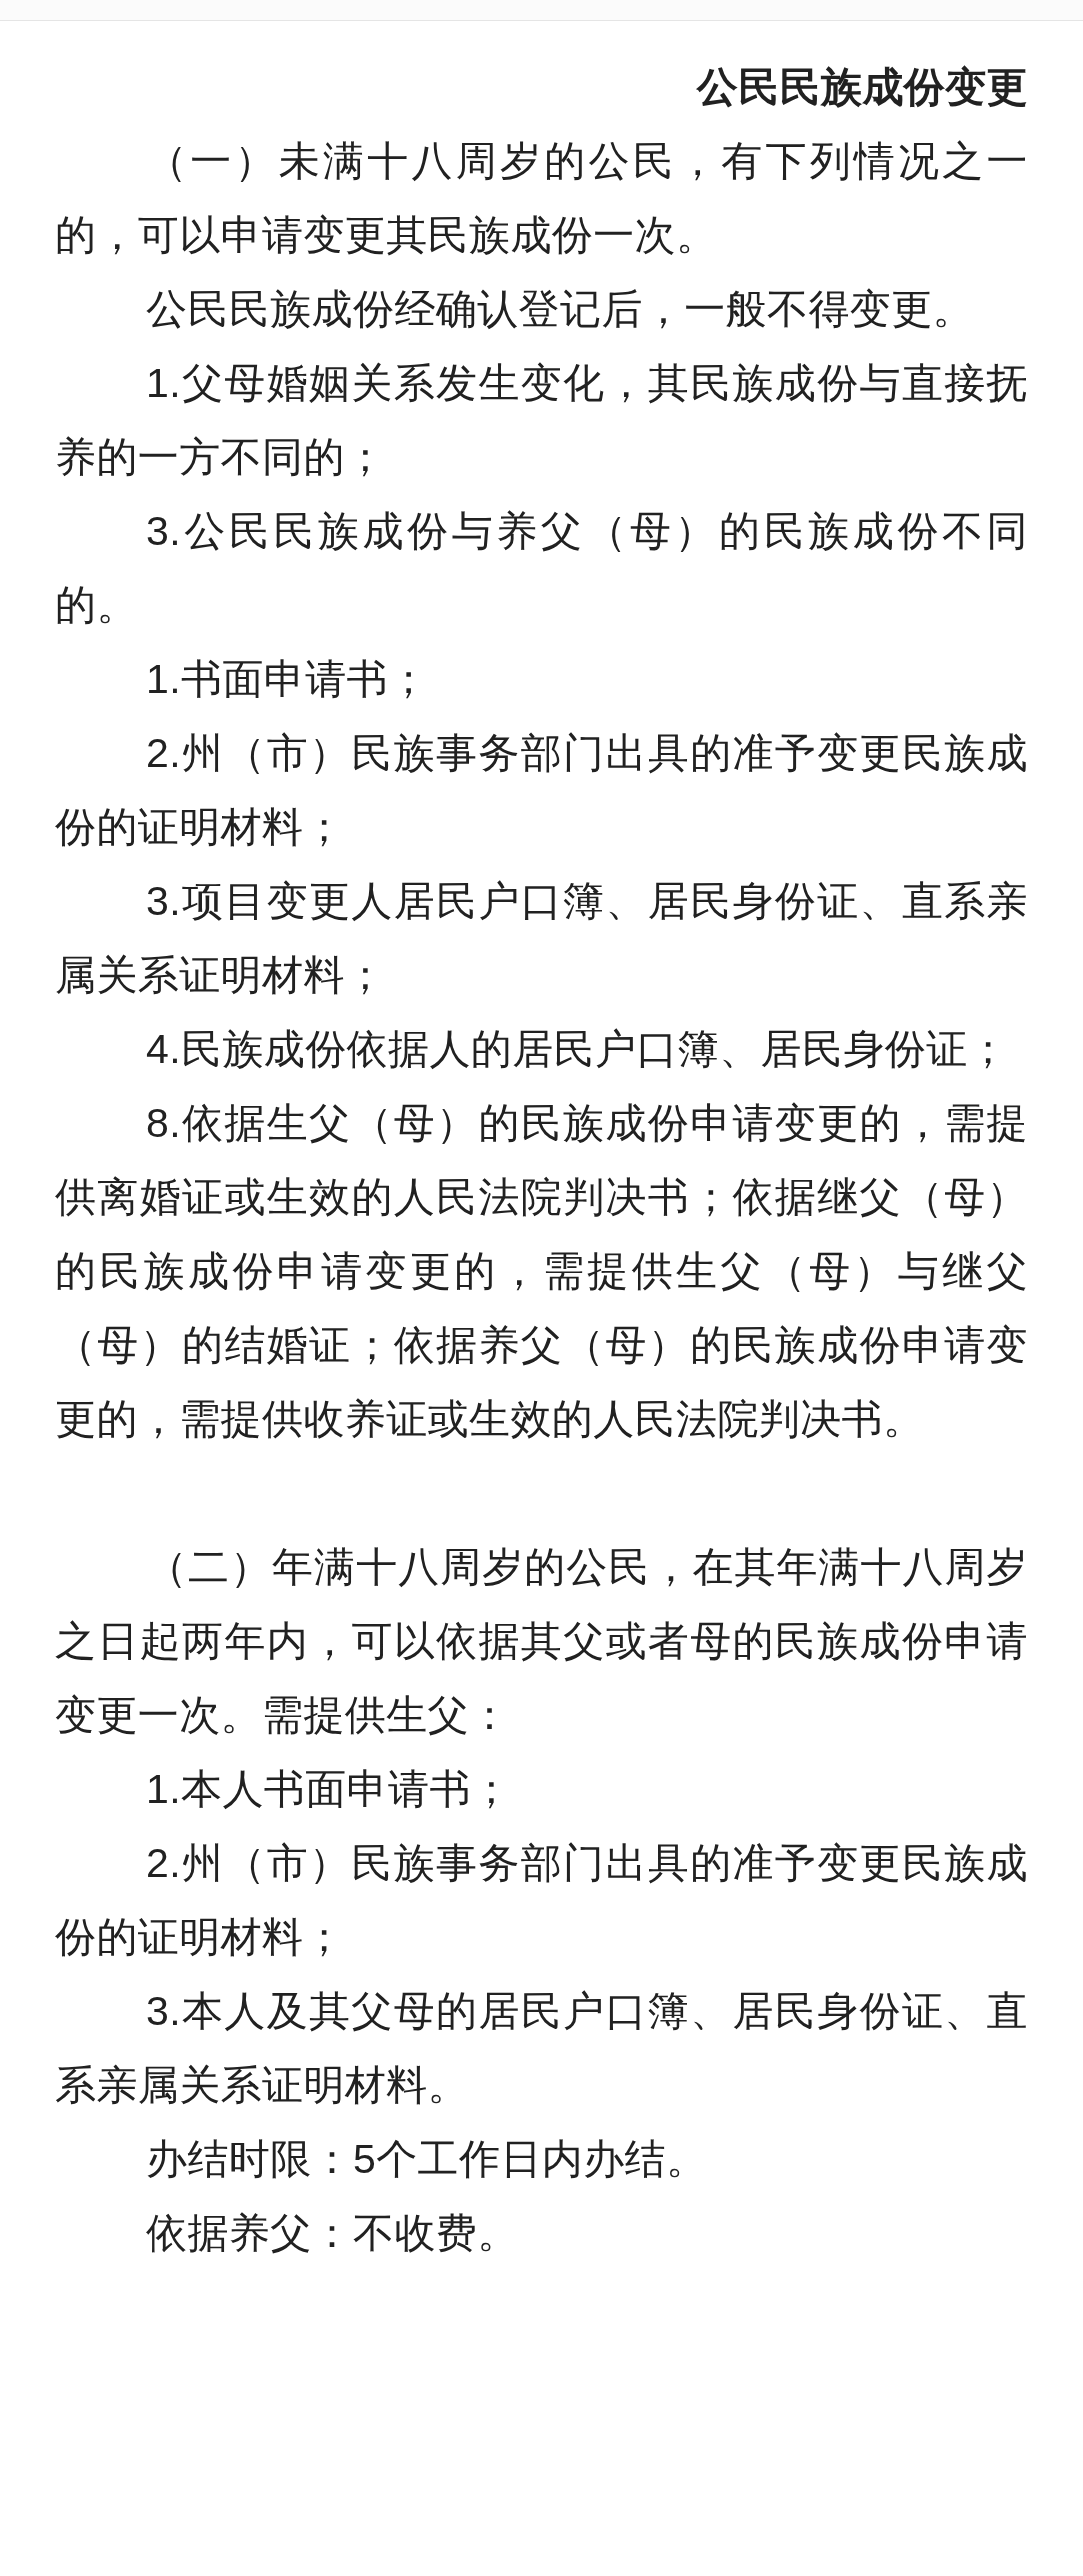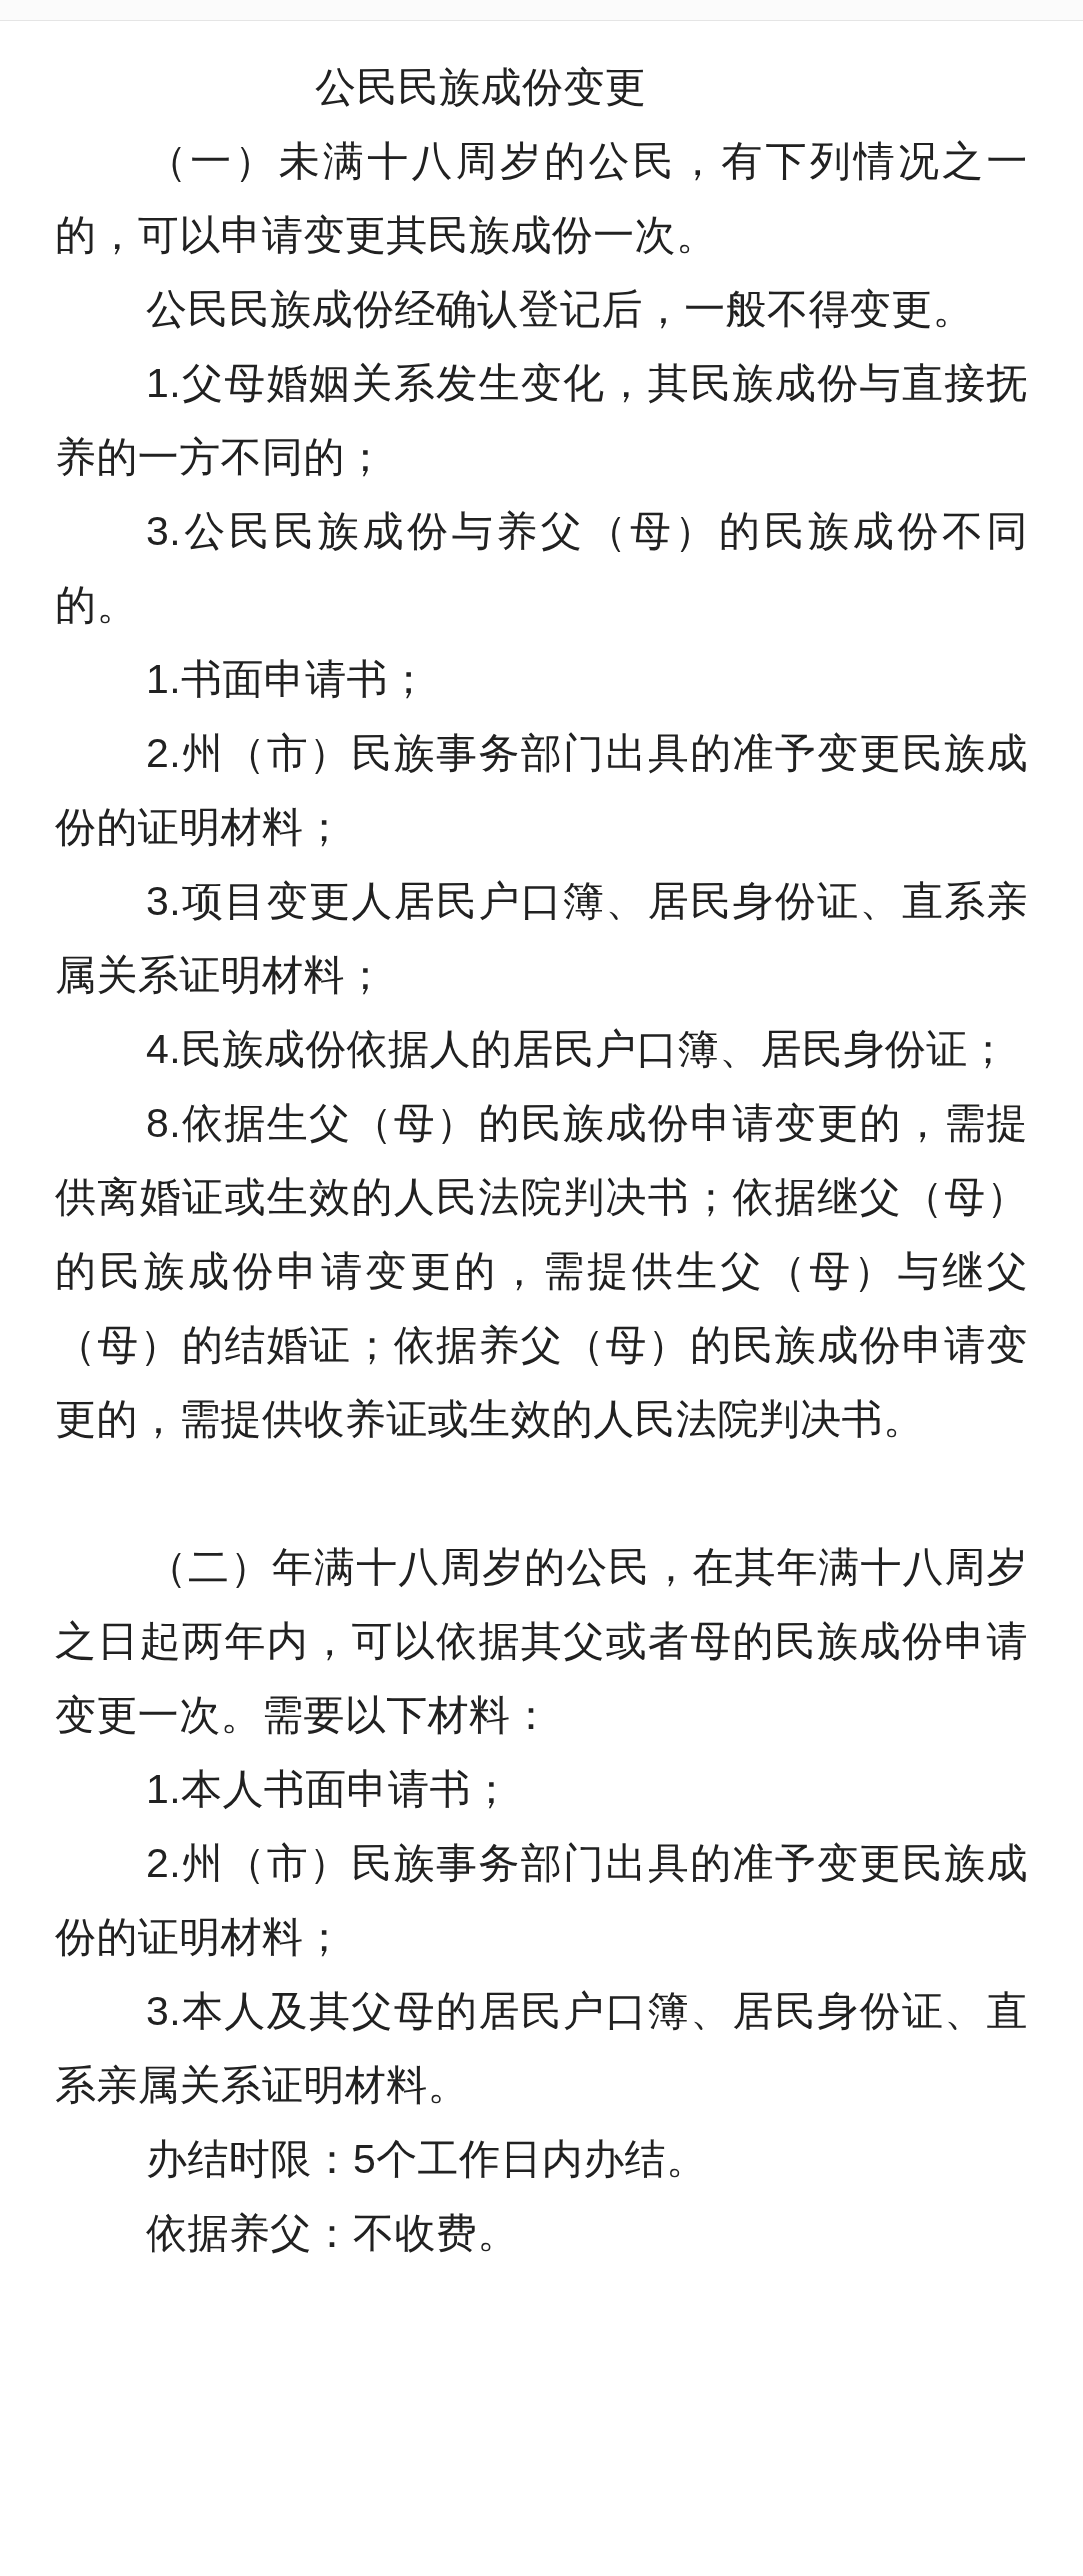--- a/index.html
+++ b/index.html
@@ -24,22 +24,22 @@
     font-size: 41px;
     line-height: 74px;
     text-align: justify;
     letter-spacing: 0.4px;
   }
   .doc p {
     margin: 0;
     text-indent: 91px;
   }
   .doc p.title {
-    font-weight: normal;
-    text-align: left;
+    font-weight: bold;
+    text-align: right;
     text-indent: 260px;
   }
   .doc p.gap-before {
     margin-top: 74px;
   }
 </style>
 </head>
 <body>
 
 <div class="top-strip"></div>
@@ -48,20 +48,20 @@
   <p class="title">公民民族成份变更</p>
   <p>（一）未满十八周岁的公民，有下列情况之一的，可以申请变更其民族成份一次。</p>
   <p>公民民族成份经确认登记后，一般不得变更。</p>
   <p>1.父母婚姻关系发生变化，其民族成份与直接抚养的一方不同的；</p>
   <p>3.公民民族成份与养父（母）的民族成份不同的。</p>
   <p>1.书面申请书；</p>
   <p>2.州（市）民族事务部门出具的准予变更民族成份的证明材料；</p>
   <p>3.项目变更人居民户口簿、居民身份证、直系亲属关系证明材料；</p>
   <p>4.民族成份依据人的居民户口簿、居民身份证；</p>
   <p>8.依据生父（母）的民族成份申请变更的，需提供离婚证或生效的人民法院判决书；依据继父（母）的民族成份申请变更的，需提供生父（母）与继父（母）的结婚证；依据养父（母）的民族成份申请变更的，需提供收养证或生效的人民法院判决书。</p>
-  <p class="gap-before">（二）年满十八周岁的公民，在其年满十八周岁之日起两年内，可以依据其父或者母的民族成份申请变更一次。需要以下材料：</p>
+  <p class="gap-before">（二）年满十八周岁的公民，在其年满十八周岁之日起两年内，可以依据其父或者母的民族成份申请变更一次。需提供生父：</p>
   <p>1.本人书面申请书；</p>
   <p>2.州（市）民族事务部门出具的准予变更民族成份的证明材料；</p>
   <p>3.本人及其父母的居民户口簿、居民身份证、直系亲属关系证明材料。</p>
   <p>办结时限：5个工作日内办结。</p>
   <p>依据养父：不收费。</p>
 </article>
 
 
 </body></html>

